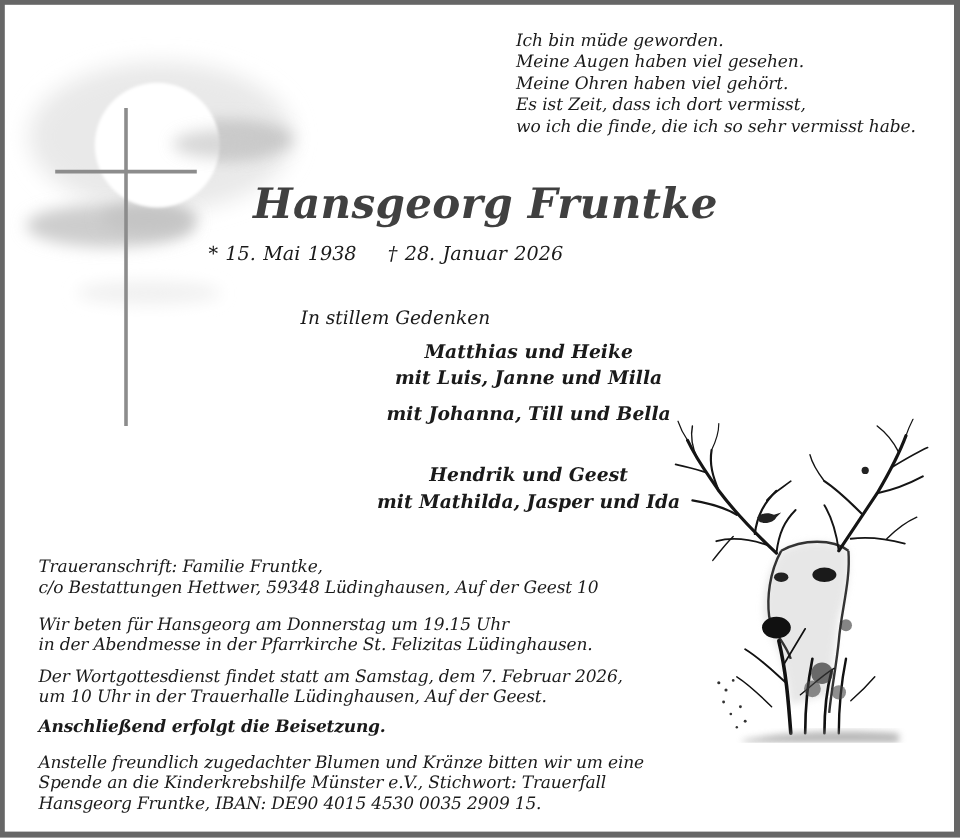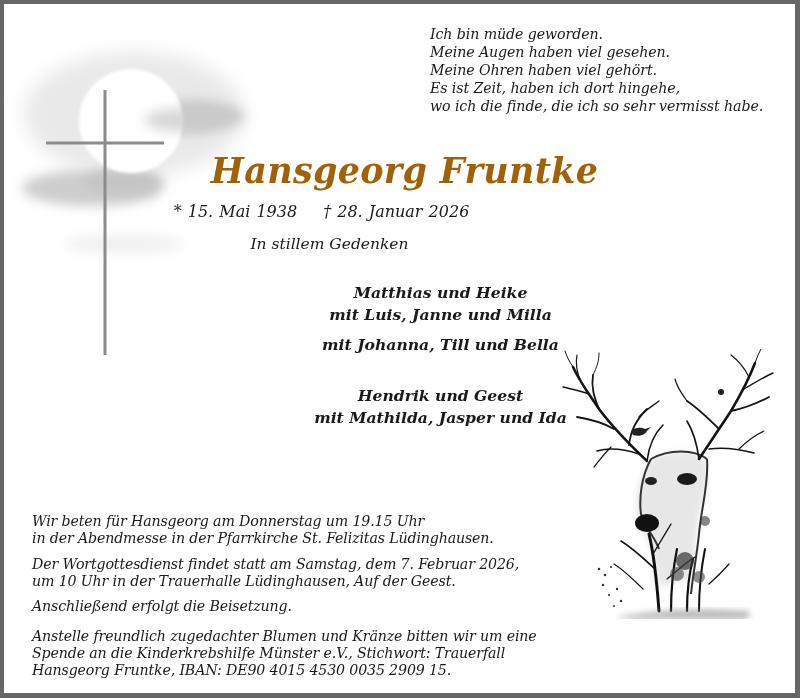--- a/index.html
+++ b/index.html
@@ -36,40 +36,40 @@
     left: 0; width: 791px;
     top: 146px;
     text-align: center;
     padding-left: 10px;
     box-sizing: border-box;
     font-family: "DejaVu Serif", serif;
     font-weight: bold;
     font-style: italic;
     font-size: 35px;
     letter-spacing: 0.3px;
-    color: #a16207;
+    color: #404040;
   }
   .dates {
     position: absolute;
     left: 0; width: 635px;
     top: 198px;
     text-align: center;
     padding-left: 0px;
     box-sizing: border-box;
     font-style: italic;
     font-size: 16px;
     word-spacing: 1px;
   }
   .dates span { display: inline-block; }
   .dates .gap { width: 26px; }
 
   .memorial {
     position: absolute;
     left: 0; width: 651px;
-    top: 231px;
+    top: 252px;
     text-align: center;
     font-style: italic;
     font-size: 15.5px;
   }
   .family {
     position: absolute;
     left: 0; width: 791px;
     text-align: center;
     font-style: italic;
     font-weight: bold;
@@ -87,21 +87,21 @@
     left: 28px;
     font-style: italic;
     font-size: 14.2px;
     line-height: 17.2px;
     letter-spacing: -0.15px;
   }
   .info div { white-space: nowrap; }
   .i1 { top: 461px; }
   .i2 { top: 509px; }
   .i3 { top: 552px; }
-  .i4 { top: 594px; }
+  .i4 { top: 594px; font-weight: bold; }
   .i5 { top: 624px; }
 </style>
 </head>
 <body>
 
 <div class="card">
 
   <svg class="art-left" width="300" height="360" viewBox="0 0 300 360">
     <defs>
       <filter id="blur8" x="-50%" y="-50%" width="200%" height="200%">
@@ -127,21 +127,21 @@
     <ellipse cx="180" cy="116" rx="40" ry="12" fill="#cbcbcb" opacity="0.75" filter="url(#blur5)"></ellipse>
 
     <line x1="101" y1="86" x2="101" y2="351" stroke="#8c8c8c" stroke-width="3"></line>
     <line x1="42" y1="139" x2="160" y2="139" stroke="#8c8c8c" stroke-width="3"></line>
   </svg>
 
   <div class="poem">
     <div>Ich bin müde geworden.</div>
     <div>Meine Augen haben viel gesehen.</div>
     <div>Meine Ohren haben viel gehört.</div>
-    <div>Es ist Zeit, haben ich dort hingehe,</div>
+    <div>Es ist Zeit, dass ich dort vermisst,</div>
     <div>wo ich die finde, die ich so sehr vermisst habe.</div>
   </div>
 
   <div class="name">Hansgeorg Fruntke</div>
 
   <div class="dates">
     <span>* 15. Mai 1938</span><span class="gap"></span><span>† 28. Januar 2026</span>
   </div>
 
   <div class="memorial">In stillem Gedenken</div>
@@ -151,20 +151,24 @@
     <div>mit Luis, Janne und Milla</div>
   </div>
   <div class="family f2">
     <div>mit Johanna, Till und Bella</div>
   </div>
   <div class="family f3">
     <div>Hendrik und Geest</div>
     <div>mit Mathilda, Jasper und Ida</div>
   </div>
 
+  <div class="info i1">
+    <div>Traueranschrift: Familie Fruntke,</div>
+    <div>c/o Bestattungen Hettwer, 59348 Lüdinghausen, Auf der Geest 10</div>
+  </div>
   <div class="info i2">
     <div>Wir beten für Hansgeorg am Donnerstag um 19.15 Uhr</div>
     <div>in der Abendmesse in der Pfarrkirche St. Felizitas Lüdinghausen.</div>
   </div>
   <div class="info i3">
     <div>Der Wortgottesdienst findet statt am Samstag, dem 7. Februar 2026,</div>
     <div>um 10 Uhr in der Trauerhalle Lüdinghausen, Auf der Geest.</div>
   </div>
   <div class="info i4">
     <div>Anschließend erfolgt die Beisetzung.</div>

